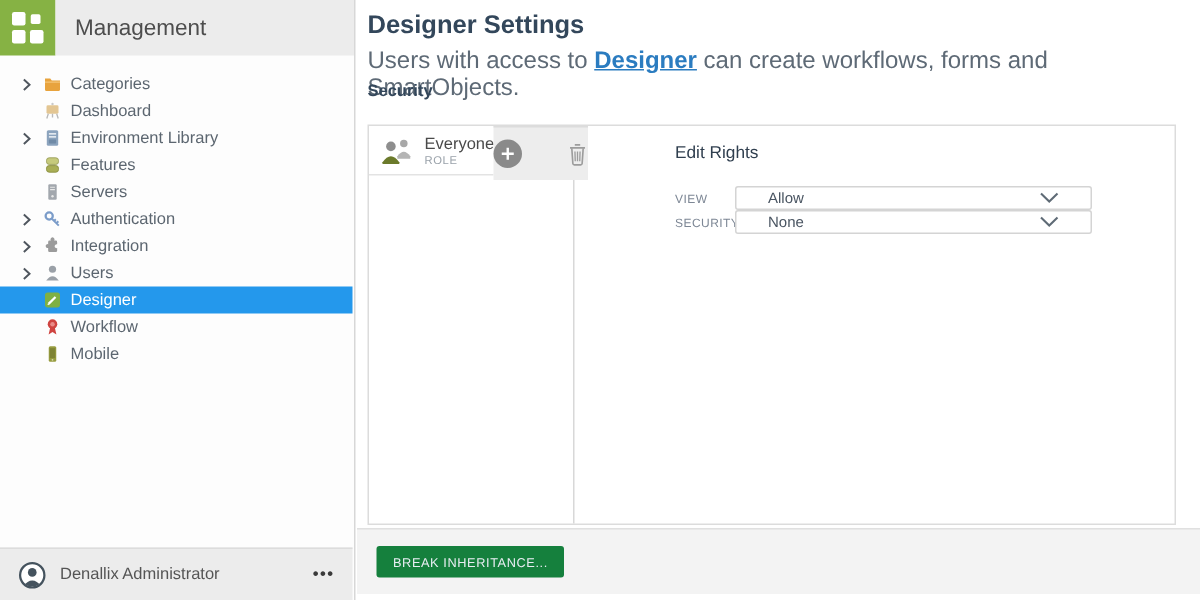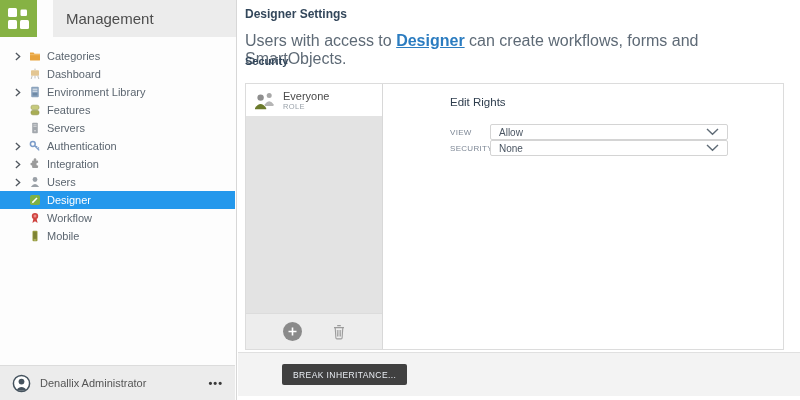--- a/index.html
+++ b/index.html
@@ -4,21 +4,21 @@
 <style>
   * { box-sizing: border-box; margin: 0; padding: 0; }
   html,body { width:800px; height:400px; }
   body { font-family:"Liberation Sans","DejaVu Sans",sans-serif; background:#fff; cursor:default; }
 
   .app { position:relative; width:800px; height:400px; overflow:hidden; background:#fff; }
 
   
   .sidebar { position:absolute; left:0; top:0; width:237px; height:400px;
              background:#fdfdfd; border-right:1px solid #d7d7d7; }
-  .side-header { display:flex; height:37px;gap:16px; }
+  .side-header { display:flex; height:37px; }
   .logo { width:37px; height:37px; background:#86b244; flex:none;
           display:flex; align-items:center; justify-content:center; cursor:pointer; }
   .app-title { flex:1; background:#ececec; font-size:15px; color:#4d4d4d;
                line-height:37px; padding-left:13px; }
 
   .nav { position:absolute; top:47px; left:0; right:1px; }
   .nav-row { height:18px; display:flex; align-items:center; font-size:11px;
              color:#5c6670; cursor:pointer; }
   .nav-row .arrow { width:14px; margin-left:15px; display:flex; align-items:center; flex:none; }
   .nav-icon { width:12px; height:12px; display:flex; flex:none; }
@@ -27,58 +27,58 @@
 
   .user-bar { position:absolute; bottom:0; left:0; right:1px; height:35px;
               background:#ececec; border-top:1px solid #dcdcdc;
               display:flex; align-items:center; padding:0 12px; cursor:pointer; }
   .avatar { width:19px; height:19px; margin-right:9px; display:flex; flex:none; }
   .user-name { font-size:11px; color:#555; flex:1; }
   .user-menu { font-size:11px; color:#3a3a3a; font-weight:bold; letter-spacing:1px; cursor:pointer; }
 
   
   .main { position:absolute; left:238px; top:0; right:0; bottom:0; background:#fff; }
-  .page-title { position:absolute; left:7px; top:7px; font-size:12px;
+  .page-title { position:absolute; left:7px; top:7px; font-size:17px;
                 font-weight:bold; color:#33475b; }
   .desc { position:absolute; left:7px; top:32px; font-size:16px; color:#5e6a76; }
   .desc .link { color:#2b7cc0; font-weight:bold; text-decoration:underline; cursor:pointer; }
   .section-title { position:absolute; left:7px; top:55px; font-size:11px;
                    font-weight:bold; color:#33475b; }
 
   .panel { position:absolute; left:7px; top:83px; width:539px; height:267px;
            border:1px solid #dcdcdc; background:#fff; display:flex; }
   .role-col { width:137px; flex:none; border-right:1px solid #d8d8d8;
-              display:flex; flex-direction:column; }
+              display:flex; flex-direction:row; }
   .role-item { height:33px; flex:none; background:#fff; border-bottom:1px solid #e3e3e3;
                display:flex; align-items:center; padding-left:7px; cursor:pointer; }
   .role-icon { width:23px; height:19px; margin-right:7px; display:flex; flex:none; }
   .role-name { display:block; font-size:11px; color:#4a4a4a; line-height:12px; }
   .role-type { display:block; font-size:7.5px; color:#9aa2aa; letter-spacing:0.4px; line-height:9px; }
   .role-fill { flex:1; background:#e3e3e3; }
   .role-footer { height:36px; flex:none; background:#ededed; border-top:1px solid #dcdcdc;
                  display:flex; align-items:center; justify-content:center; gap:30px; }
   .add-btn { width:19px; height:19px; border-radius:50%; background:#8a8a8a; border:none;
              display:flex; align-items:center; justify-content:center; cursor:pointer; padding:0; }
   .trash-btn { background:none; border:none; padding:0; cursor:pointer; display:flex; }
 
   .rights { flex:1; padding:12px 0 0 67px; }
   .rights-title { font-size:11.5px; font-weight:normal; color:#2f3e4e; margin-bottom:16px; }
   .field-row { display:flex; align-items:center; }
   .field-row label { width:40px; flex:none; font-size:8px; color:#7d8795; letter-spacing:0.3px; }
   .select { width:238px; height:16px; border:1px solid #d4d4d4; border-radius:2px;
             background:#fff; display:flex; align-items:center; justify-content:space-between;
-            padding:0 8px; font-size:10px; color:#4a5562; cursor:pointer; }
+            padding:0 21px; font-size:10px; color:#4a5562; cursor:pointer; }
   .select .chev { display:flex; }
 
   .bottom-strip { position:absolute; left:0; right:0; top:352px; height:44px;
                   background:#f3f3f3; border-top:1px solid #e0e0e0; }
   .break-btn { position:absolute; left:13px; top:11px; height:21px; padding:0 11px;
-               background:#404040; color:#e9edf3; border:none; border-radius:2px;
+               background:#15803d; color:#e9edf3; border:none; border-radius:2px;
                font-size:8.5px; letter-spacing:0.4px; cursor:pointer;
-               font-family:"Liberation Sans","DejaVu Sans",sans-serif;margin-left:31px; }
+               font-family:"Liberation Sans","DejaVu Sans",sans-serif; }
 </style>
 </head>
 <body>
 
 <div class="app">
 
   <aside class="sidebar">
     <div class="side-header">
       <div class="logo">
         <svg width="37" height="37" viewBox="0 0 37 37">

